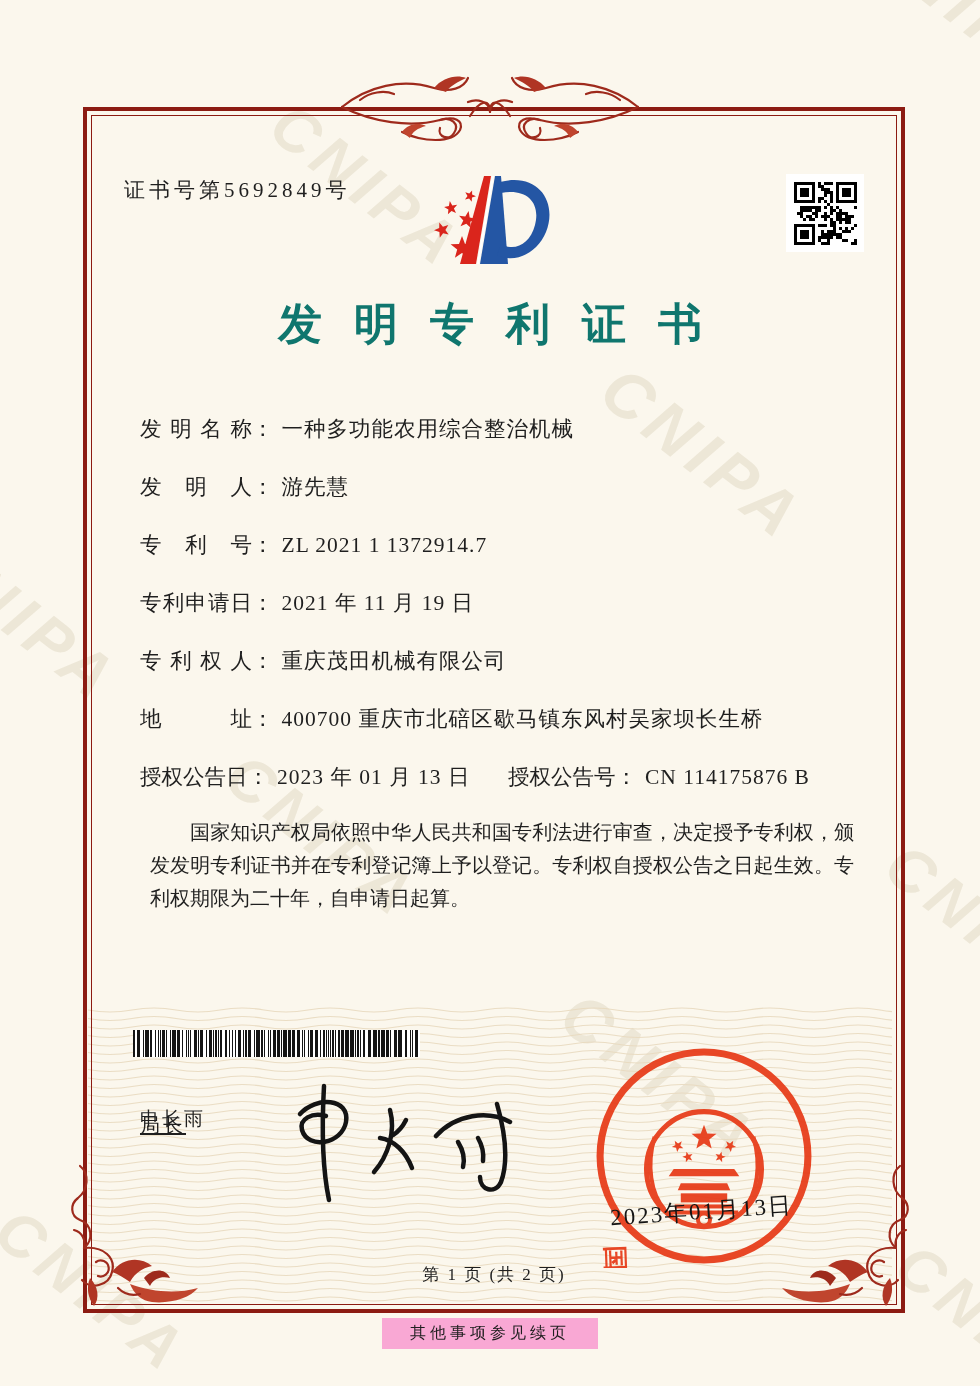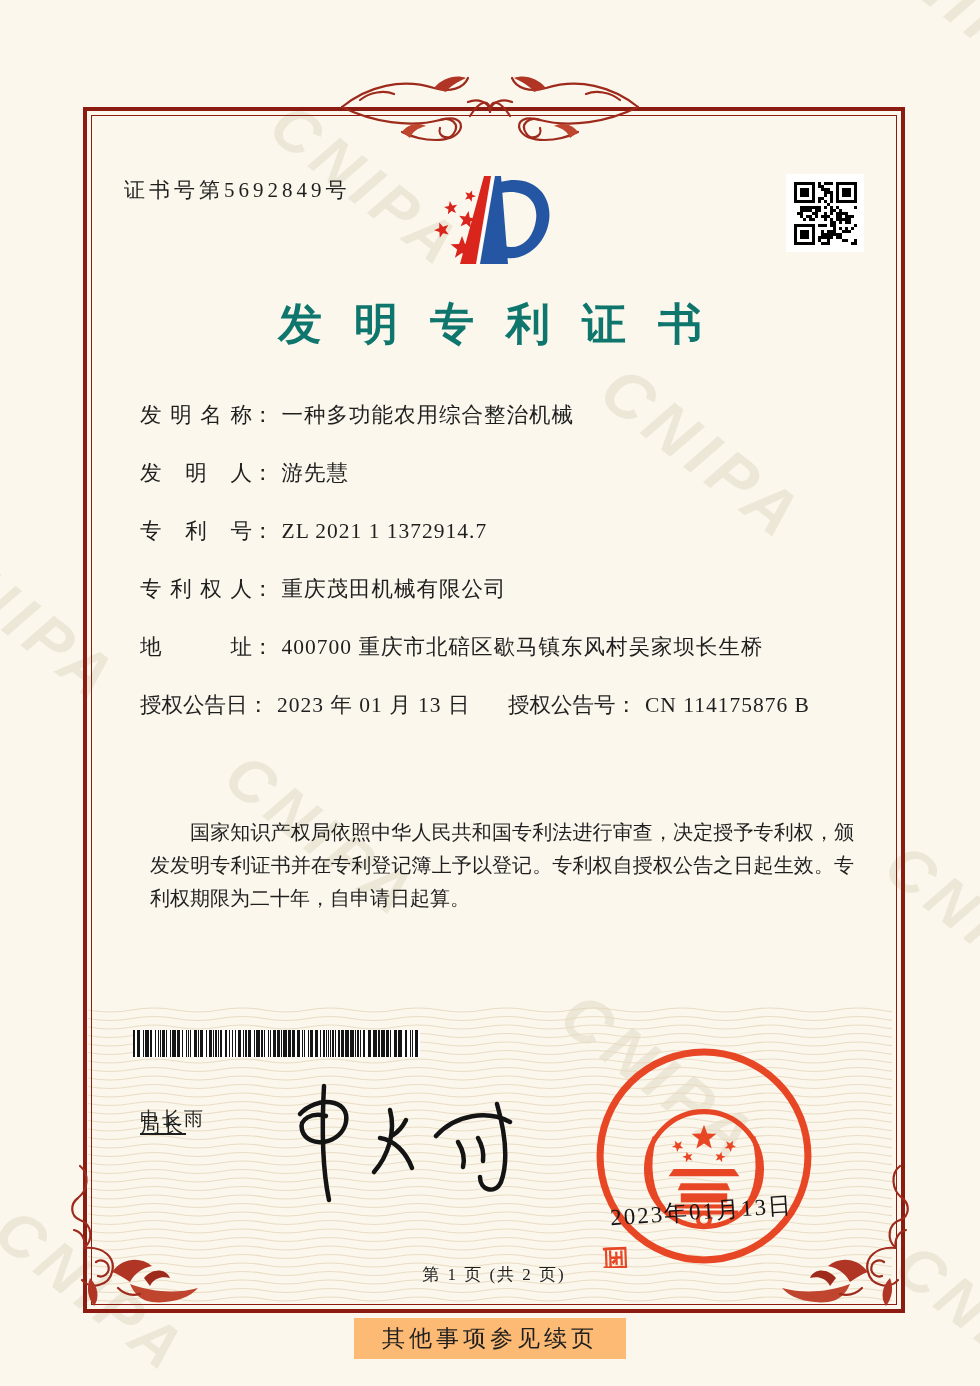--- a/index.html
+++ b/index.html
@@ -26,41 +26,41 @@
   
   .cert-no{position:absolute;left:124px;top:176px;font-size:21px;letter-spacing:4px;}
   .logo{position:absolute;left:418px;top:158px;width:152px;height:136px;}
   .qr-box{position:absolute;left:786px;top:174px;width:78px;height:78px;background:#ffffff;
           display:flex;align-items:center;justify-content:center;}
   .title{
     position:absolute;left:0;top:295px;width:100%;text-align:center;
     font-size:44px;font-weight:bold;letter-spacing:32px;text-indent:32px;color:#0f766e;
   }
   
-  .fields{position:absolute;left:140px;top:400px;width:730px;font-size:21.5px;}
+  .fields{position:absolute;left:140px;top:414px;width:730px;font-size:21.5px;}
   .frow{position:relative;height:58px;}
   .flabel{display:inline-block;width:112px;text-align:justify;text-align-last:justify;vertical-align:top;}
   .fcolon{display:inline-block;}
   .fvalue{display:inline-block;margin-left:8px;letter-spacing:1px;}
   .grant-no{position:absolute;left:368px;top:0;}
   
   .body-text{position:absolute;left:138px;top:804px;width:728px;font-size:20px;line-height:33px;
              text-align:justify;}
   .body-text p{margin:12px;text-indent:2em;}
   
   .barcode{position:absolute;left:133px;top:1030px;width:287px;height:27px;}
   .signer-title{position:absolute;left:140px;top:1112px;font-size:20px;letter-spacing:3px;text-decoration:underline;}
   .signer-name{position:absolute;left:140px;top:1106px;font-size:19px;letter-spacing:3px;}
   .signature{position:absolute;left:272px;top:1072px;width:270px;height:135px;}
   .seal{position:absolute;left:592px;top:1044px;width:224px;height:224px;}
   .seal-date{position:absolute;left:610px;top:1196px;font-size:23px;letter-spacing:2px;
              color:#151515;transform:rotate(-4deg);white-space:nowrap;}
   .page-num{position:absolute;left:4px;top:1263px;width:100%;text-align:center;font-size:17px;letter-spacing:2px;}
   .footer-note{position:absolute;left:50%;top:1318px;transform:translateX(-50%);
-               background:#fdba74;padding:5px 28px;font-size:23px;letter-spacing:4px;}
+               background:#f9a8d4;padding:5px 28px;font-size:16px;letter-spacing:4px;}
 </style>
 </head>
 <body>
 
 <div class="page">
 
   <div class="wm" style="left:845px;top:-35px;font-size:66px;">CNIPA</div>
   <div class="wm" style="left:255px;top:150px;font-size:62px;">CNIPA</div>
   <div class="wm" style="left:585px;top:415px;font-size:66px;">CNIPA</div>
   <div class="wm" style="left:-95px;top:580px;font-size:64px;">CNIPA</div>
@@ -299,20 +299,23 @@
     <div class="frow">
       <span class="flabel">发明名称</span><span class="fcolon">：</span><span class="fvalue">一种多功能农用综合整治机械</span>
     </div>
     <div class="frow">
       <span class="flabel">发明人</span><span class="fcolon">：</span><span class="fvalue">游先慧</span>
     </div>
     <div class="frow">
       <span class="flabel">专利号</span><span class="fcolon">：</span><span class="fvalue">ZL 2021 1 1372914.7</span>
     </div>
     <div class="frow">
+      <span class="flabel">专利申请日</span><span class="fcolon">：</span><span class="fvalue">2021 年 11 月 19 日</span>
+    </div>
+    <div class="frow">
       <span class="flabel">专利权人</span><span class="fcolon">：</span><span class="fvalue">重庆茂田机械有限公司</span>
     </div>
     <div class="frow">
       <span class="flabel">地址</span><span class="fcolon">：</span><span class="fvalue">400700  重庆市北碚区歇马镇东风村吴家坝长生桥</span>
     </div>
     <div class="frow">
       <span>授权公告日</span><span>：</span><span class="fvalue">2023 年 01 月 13 日</span>
       <span class="grant-no"><span>授权公告号</span><span>：</span><span class="fvalue">CN 114175876 B</span></span>
     </div>
   </div>

